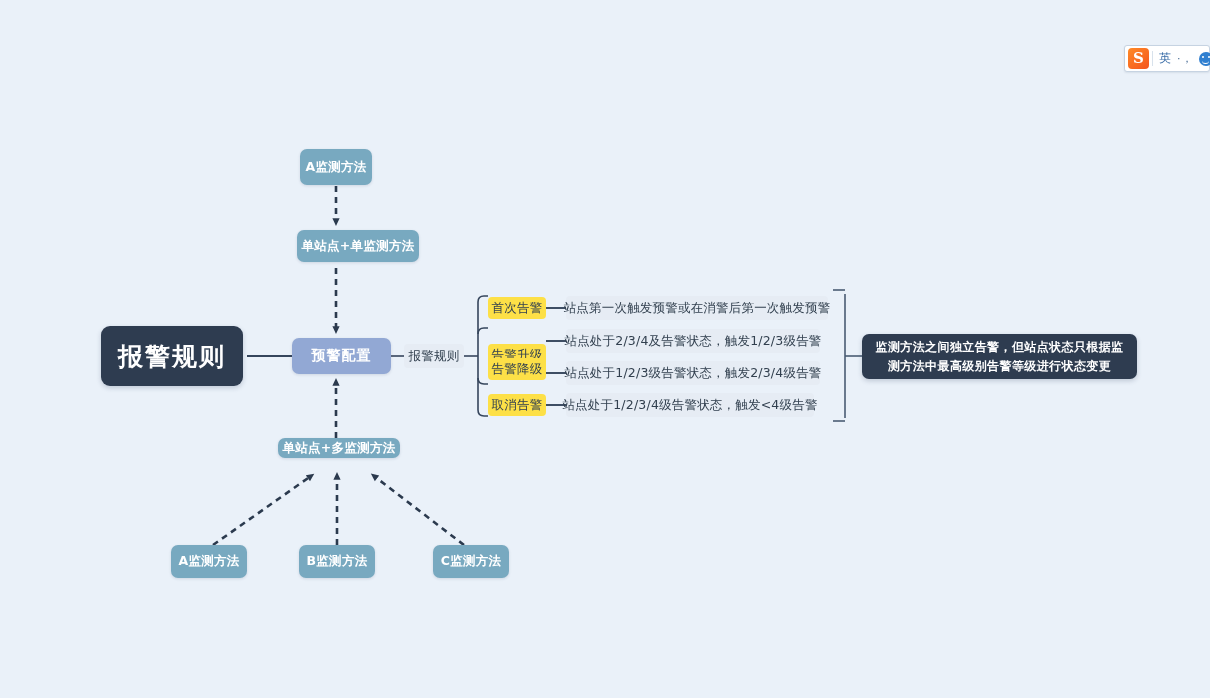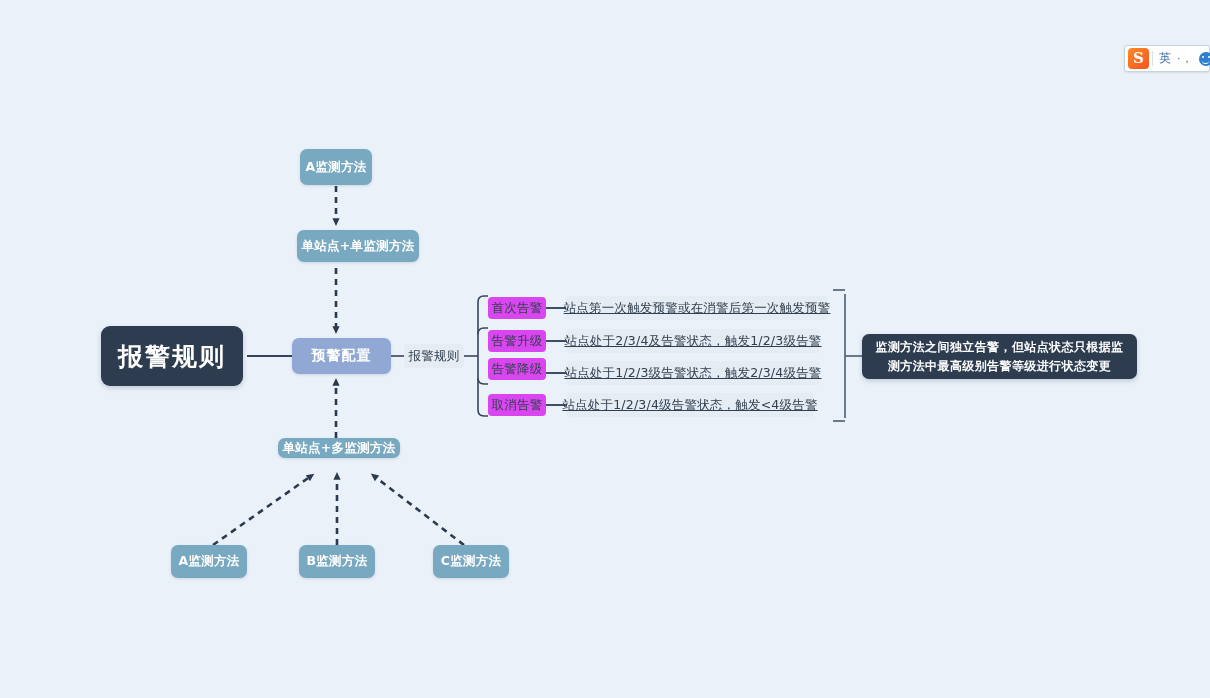--- a/index.html
+++ b/index.html
@@ -134,33 +134,32 @@
   }
 
   
   .chip {
     position: absolute;
     box-sizing: border-box;
     display: flex;
     align-items: center;
     justify-content: center;
     white-space: nowrap;
-    background: #d946ef;
+    background: #fde047;
     color: #32404f;
     border-radius: 4px;
     font-size: 12.5px;
     letter-spacing: 0.2px;
   }
   .chip.plain {
     background: #e6ecf4;
   }
   .chip.desc {
     background: #e6ecf4;
     font-size: 12.5px;
-    text-decoration: underline;
   }
 </style>
 </head>
 <body>
 
 <svg id="canvas" viewBox="0 0 1210 698" xmlns="http://www.w3.org/2000/svg">
   <defs>
     <marker id="arrowNavy" markerWidth="9" markerHeight="9" refX="4.2" refY="4.4" orient="auto" markerUnits="userSpaceOnUse">
       <path d="M0.4,0.8 L8.2,4.4 L0.4,8.0 z" fill="#2b3a4e"></path>
     </marker>
@@ -226,20 +225,20 @@
 
 <div class="node teal" style="left:433px; top:545px; width:76px; height:33px;">C监测方法</div>
 
 <div class="node summary" style="left:862px; top:334px; width:275px; height:45px;">监测方法之间独立告警，但站点状态只根据监测方法中最高级别告警等级进行状态变更</div>
 
 <div class="chip plain" style="left:404px; top:344px; width:60px; height:24px;">报警规则</div>
 
 <div class="chip" style="left:488px; top:297px; width:58px; height:22px;">首次告警</div>
 <div class="chip desc" style="left:566px; top:296px; width:262px; height:24px;">站点第一次触发预警或在消警后第一次触发预警</div>
 
-<div class="chip" style="left:488px; top:330px; width:58px; height:22px;">告警升级</div>
+<div class="chip" style="left:488px; top:344px; width:58px; height:22px;">告警升级</div>
 <div class="chip desc" style="left:566px; top:329px; width:254px; height:24px;">站点处于2/3/4及告警状态，触发1/2/3级告警</div>
 
 <div class="chip" style="left:488px; top:358px; width:58px; height:22px;">告警降级</div>
 <div class="chip desc" style="left:566px; top:361px; width:254px; height:24px;">站点处于1/2/3级告警状态，触发2/3/4级告警</div>
 
 <div class="chip" style="left:488px; top:394px; width:58px; height:22px;">取消告警</div>
 <div class="chip desc" style="left:566px; top:393px; width:248px; height:24px;">站点处于1/2/3/4级告警状态，触发&lt;4级告警</div>
 
 </body></html>

